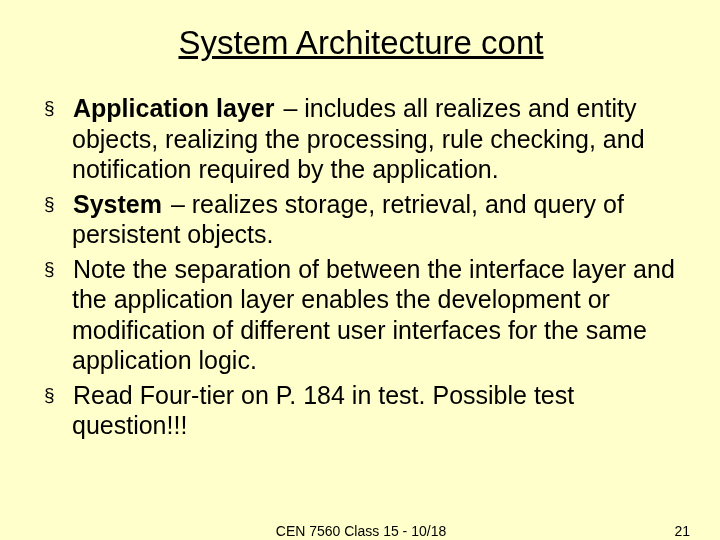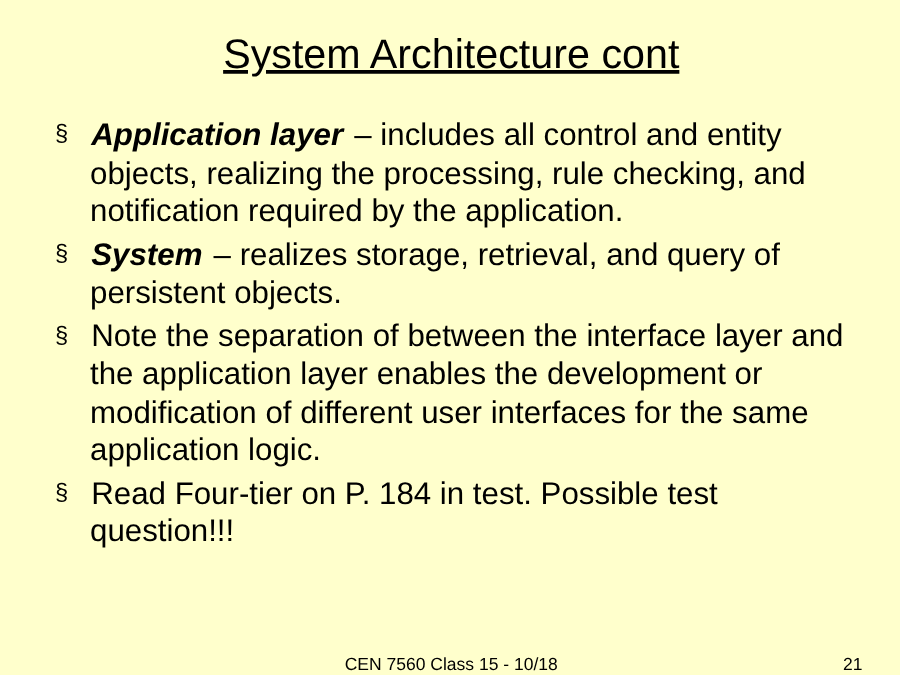--- a/index.html
+++ b/index.html
@@ -34,21 +34,20 @@
       width: 28px;
       flex-shrink: 0;
       font-size: 19px;
       padding-top: 4px;
     }
     .bullet-text {
       flex: 1;
     }
     .bold-lead {
       font-weight: bold;
-      font-style: italic;
     }
     .footer {
       position: absolute;
       bottom: 18px;
       left: 0;
       width: 100%;
       font-size: 14px;
     }
     .footer-center {
       position: absolute;
@@ -63,21 +62,21 @@
   </style>
 </head>
 <body>
 
 <div class="title">System Architecture cont</div>
 
 <div class="content">
 
   <div class="bullet-item">
     <div class="bullet">§</div>
-    <div class="bullet-text"><span class="bold-lead">Application layer</span><span> – includes all control and entity objects, realizing the processing, rule checking, and notification required by the application.</span></div>
+    <div class="bullet-text"><span class="bold-lead">Application layer</span><span> – includes all realizes and entity objects, realizing the processing, rule checking, and notification required by the application.</span></div>
   </div>
 
   <div class="bullet-item">
     <div class="bullet">§</div>
     <div class="bullet-text"><span class="bold-lead">System</span><span> – realizes storage, retrieval, and query of persistent objects.</span></div>
   </div>
 
   <div class="bullet-item">
     <div class="bullet">§</div>
     <div class="bullet-text"><span>Note the separation of between the interface layer and the application layer enables the development or modification of different user interfaces for the same application logic.</span></div>

